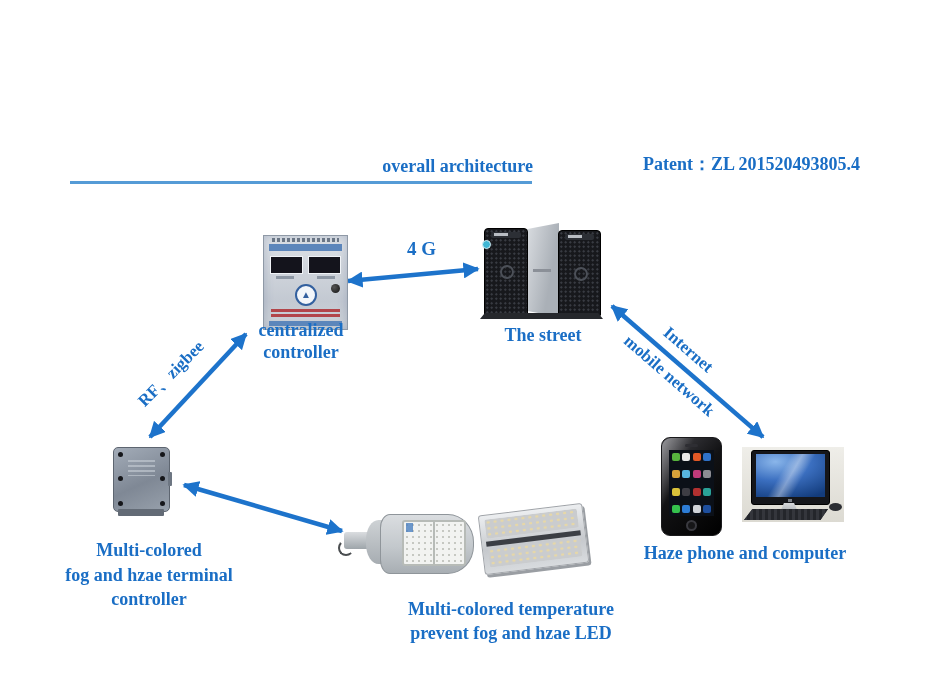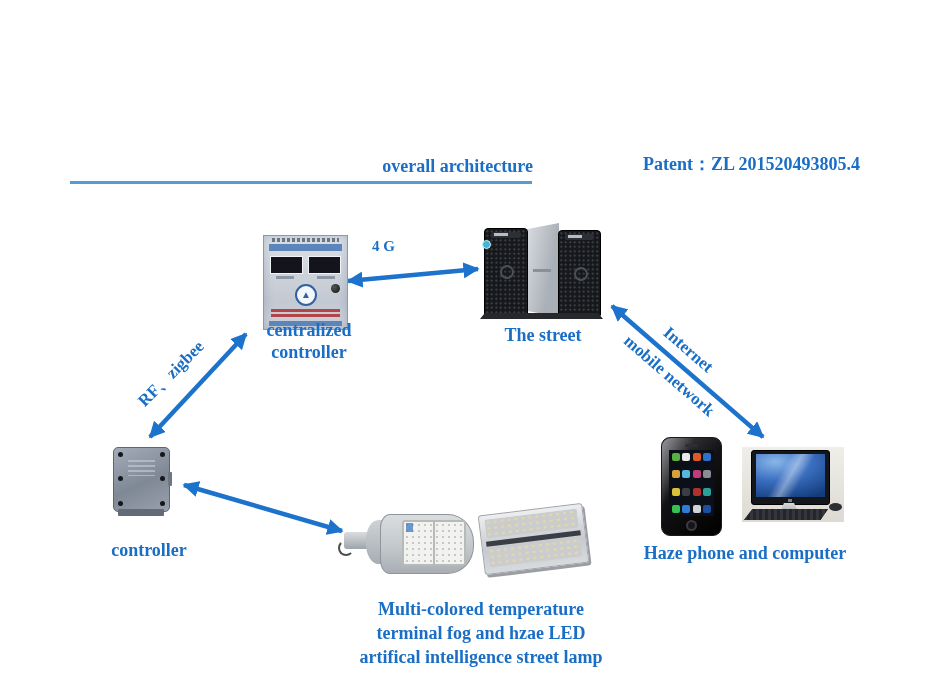--- a/index.html
+++ b/index.html
@@ -11,35 +11,35 @@
   .ctr{text-align:center;}
   .abs{position:absolute;}
 
   
   .title{left:0;top:31px;width:935px;font-size:18px;line-height:21.5px;}
   .patent{left:590px;top:132px;width:270px;font-size:18px;text-align:right;margin-top:20px;}
   .section-head{left:70px;top:156px;width:463px;font-size:18px;text-align:right;}
   .underline{left:70px;top:181px;width:462px;height:3px;background:#559bd6;}
 
   
-  .lbl-4g{left:372px;top:238px;width:64px;font-size:15px;text-align:left;}
+  .lbl-4g{left:372px;top:238px;width:64px;font-size:19px;text-align:right;}
   .lbl-rf{left:108px;top:362px;width:126px;font-size:17px;text-align:center;
           transform:rotate(-45deg);}
   .lbl-inet1{left:642px;top:340px;width:92px;font-size:17px;text-align:center;
           transform:rotate(41deg);}
   .lbl-inet2{left:600px;top:366px;width:138px;font-size:17px;text-align:center;
           transform:rotate(41deg);}
 
   
   .cap{font-size:18px;line-height:22px;}
-  .cap-cc{left:246px;top:319px;width:126px;}
+  .cap-cc{left:238px;top:319px;width:126px;}
   .cap-server{left:482px;top:324px;width:122px;}
   .cap-client{left:615px;top:542px;width:260px;font-size:18px;}
   .cap-term{left:33px;top:538px;width:232px;line-height:24.5px;}
-  .cap-lamp{left:306px;top:597px;width:350px;line-height:24px;}
+  .cap-lamp{left:336px;top:597px;width:350px;line-height:24px;}
 
   
   svg.arrows{left:0;top:0;pointer-events:none;}
 
   
   .cc-dev{left:263px;top:235px;width:83px;height:93px;
     background:linear-gradient(180deg,#dde1e6,#c3c9d2 70%,#cdd2d8);
     border:1px solid #8f99a6;box-shadow:inset 0 0 10px rgba(80,100,135,.3);}
   .cc-toptext{left:8px;top:2px;right:8px;height:4px;background:repeating-linear-gradient(90deg,#6a7686 0 3px,transparent 3px 5px);}
   .cc-bluebar{left:5px;top:8px;right:5px;height:7px;background:#5c86bb;}
@@ -230,20 +230,22 @@
     <div class="abs tc-screw tc-s2"></div>
     <div class="abs tc-screw tc-s3"></div>
     <div class="abs tc-screw tc-s4"></div>
     <div class="abs tc-screw tc-s5"></div>
     <div class="abs tc-screw tc-s6"></div>
     <div class="abs tc-label"></div>
     <div class="abs tc-tab"></div>
   </div>
   <div class="abs tc-base"></div>
   <div class="abs cap cap-term txt ctr">
+    <div>Multi-colored</div>
+    <div>fog and hzae terminal</div>
     <div>controller</div>
   </div>
 
   <div class="abs sl">
     <div class="abs sl-cable"></div>
     <div class="abs sl-arm"></div>
     <div class="abs sl-hinge"></div>
     <div class="abs sl-head"></div>
     <div class="abs sl-panel"></div>
     <div class="abs sl-div"></div>
@@ -253,22 +255,21 @@
   <div class="abs fl">
     <div class="abs fl-bracket"></div>
     <div class="abs fl-mod">
       <div class="fl-led t"></div>
       <div class="fl-stripe"></div>
       <div class="fl-led b"></div>
     </div>
   </div>
   <div class="abs cap cap-lamp txt ctr">
     <div>Multi-colored temperature</div>
-    <div>terminal fog and hzae LED</div>
-    <div>artifical intelligence street lamp</div>
+    <div>prevent fog and hzae LED</div>
   </div>
 
   <div class="abs ph">
     <div class="abs ph-spk"></div>
     <div class="abs ph-screen">
       <span class="ph-ic"></span>
       <span class="ph-ic"></span>
       <span class="ph-ic"></span>
       <span class="ph-ic"></span>
       <span class="ph-ic"></span>

